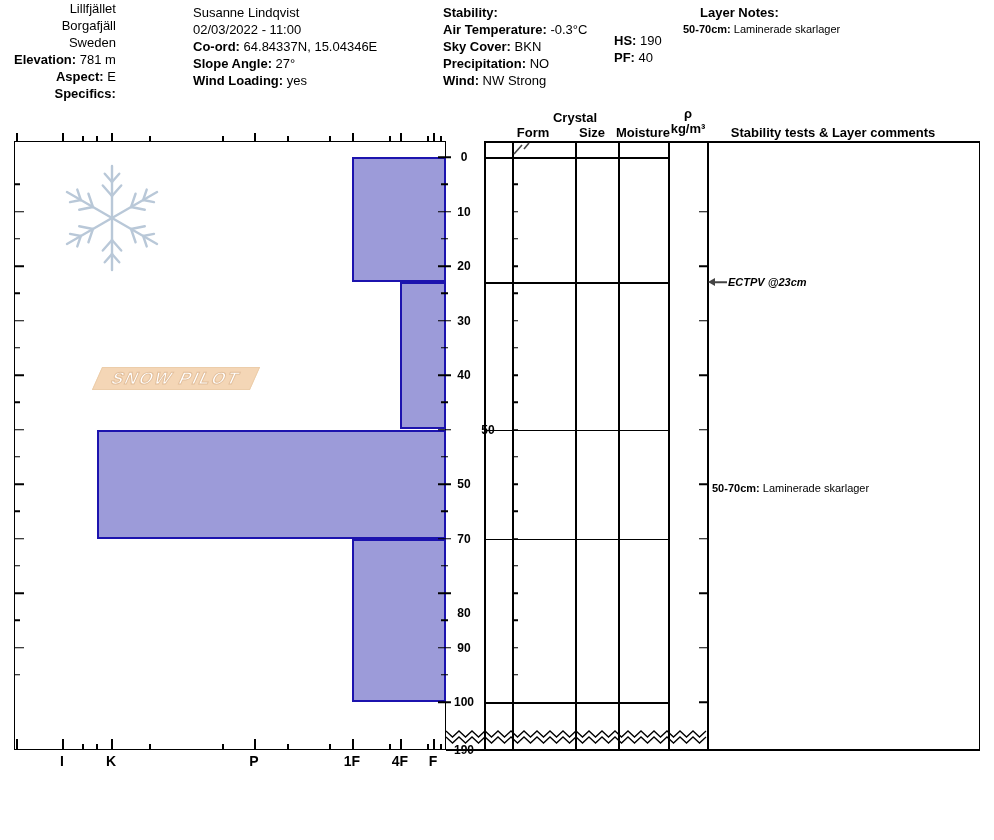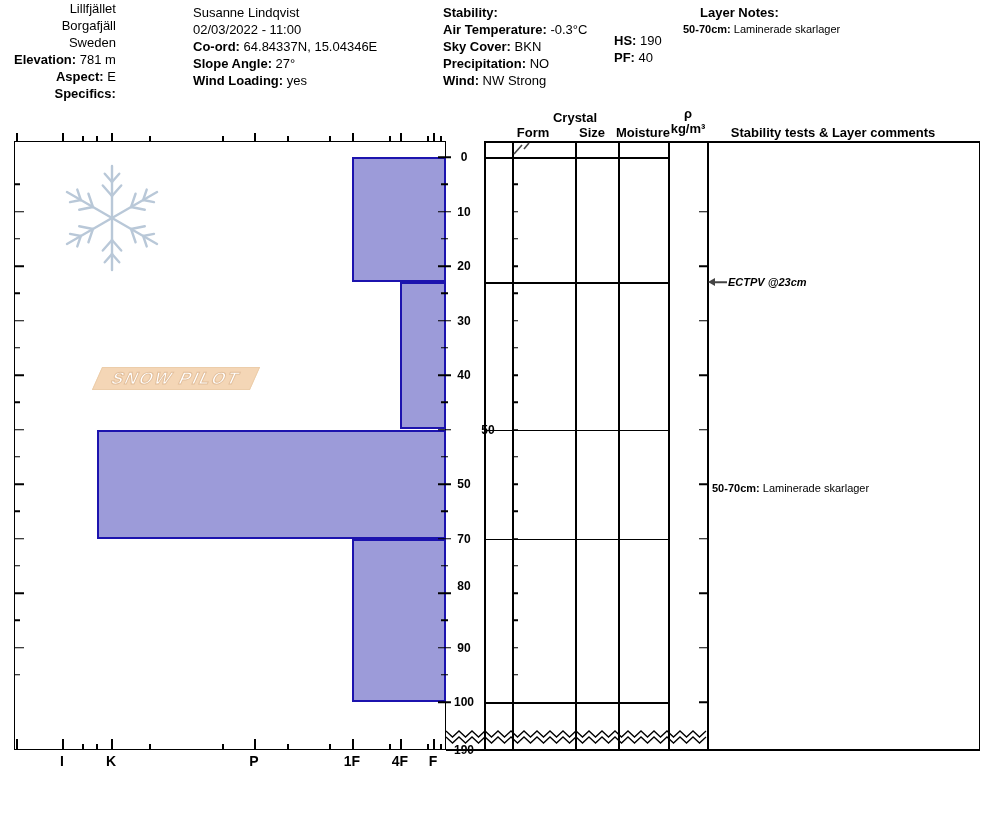--- a/index.html
+++ b/index.html
@@ -143,21 +143,21 @@
         <div class="hline" style="left:484px;top:538.5px;width:184px;"></div>
         <div class="hline" style="left:484px;top:702px;width:184px;"></div>
         <div class="depthlbl" style="left:464px;top:157px;">0</div>
         <div class="depthlbl" style="left:464px;top:211.5px;">10</div>
         <div class="depthlbl" style="left:464px;top:266px;">20</div>
         <div class="depthlbl" style="left:464px;top:320.5px;">30</div>
         <div class="depthlbl" style="left:464px;top:375px;">40</div>
         <div class="depthlbl" style="left:464px;top:429.5px;margin-left:24px;">50</div>
         <div class="depthlbl" style="left:464px;top:484px;">50</div>
         <div class="depthlbl" style="left:464px;top:538.5px;">70</div>
-        <div class="depthlbl" style="left:464px;top:586px;">80</div>
+        <div class="depthlbl" style="left:464px;top:613px;">80</div>
         <div class="depthlbl" style="left:464px;top:647.5px;">90</div>
         <div class="depthlbl" style="left:464px;top:702px;">100</div>
         <div class="depthlbl" style="left:464px;top:750px;">190</div>
         <div class="hardlbl" style="left:62px;top:753px;">I</div>
         <div class="hardlbl" style="left:111px;top:753px;">K</div>
         <div class="hardlbl" style="left:254px;top:753px;">P</div>
         <div class="hardlbl" style="left:352px;top:753px;">1F</div>
         <div class="hardlbl" style="left:400px;top:753px;">4F</div>
         <div class="hardlbl" style="left:433px;top:753px;">F</div>
         <div class="vtick" style="left:16px;top:133px;height:8px;"></div>

